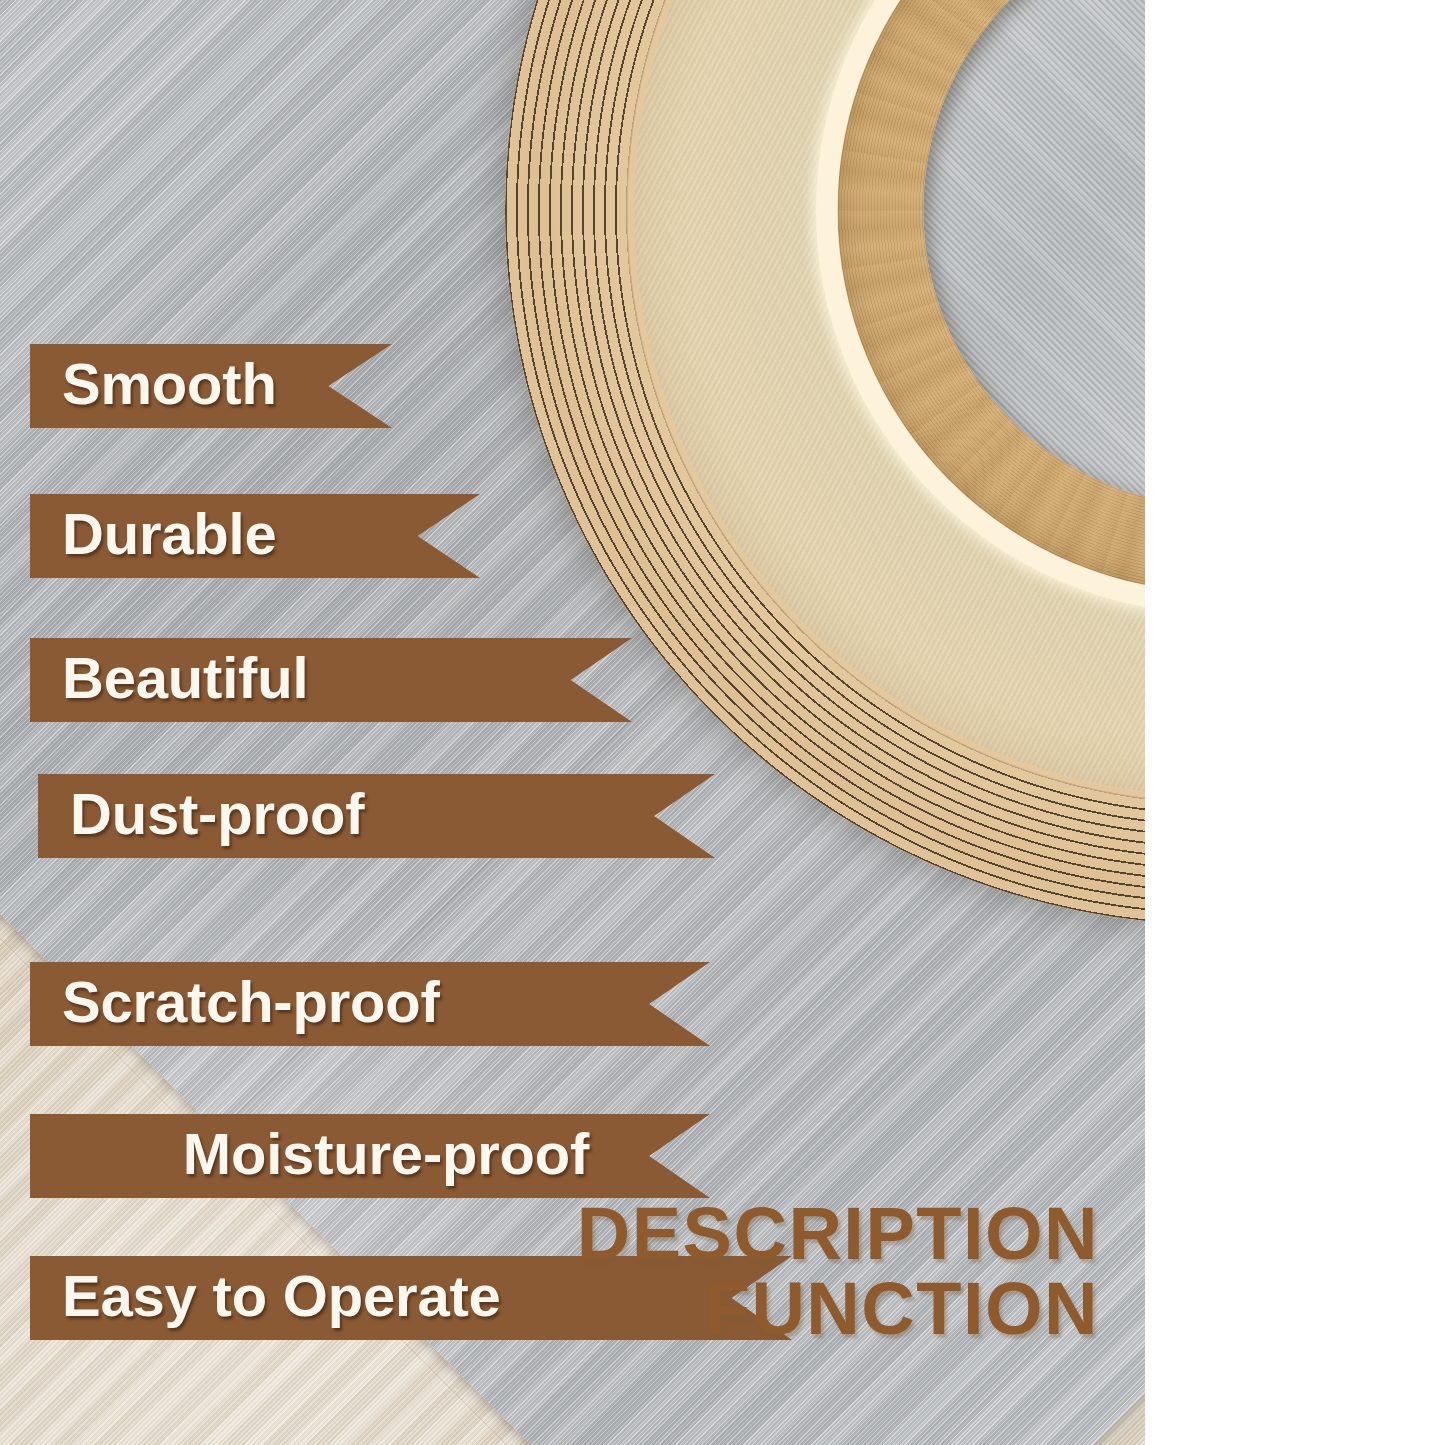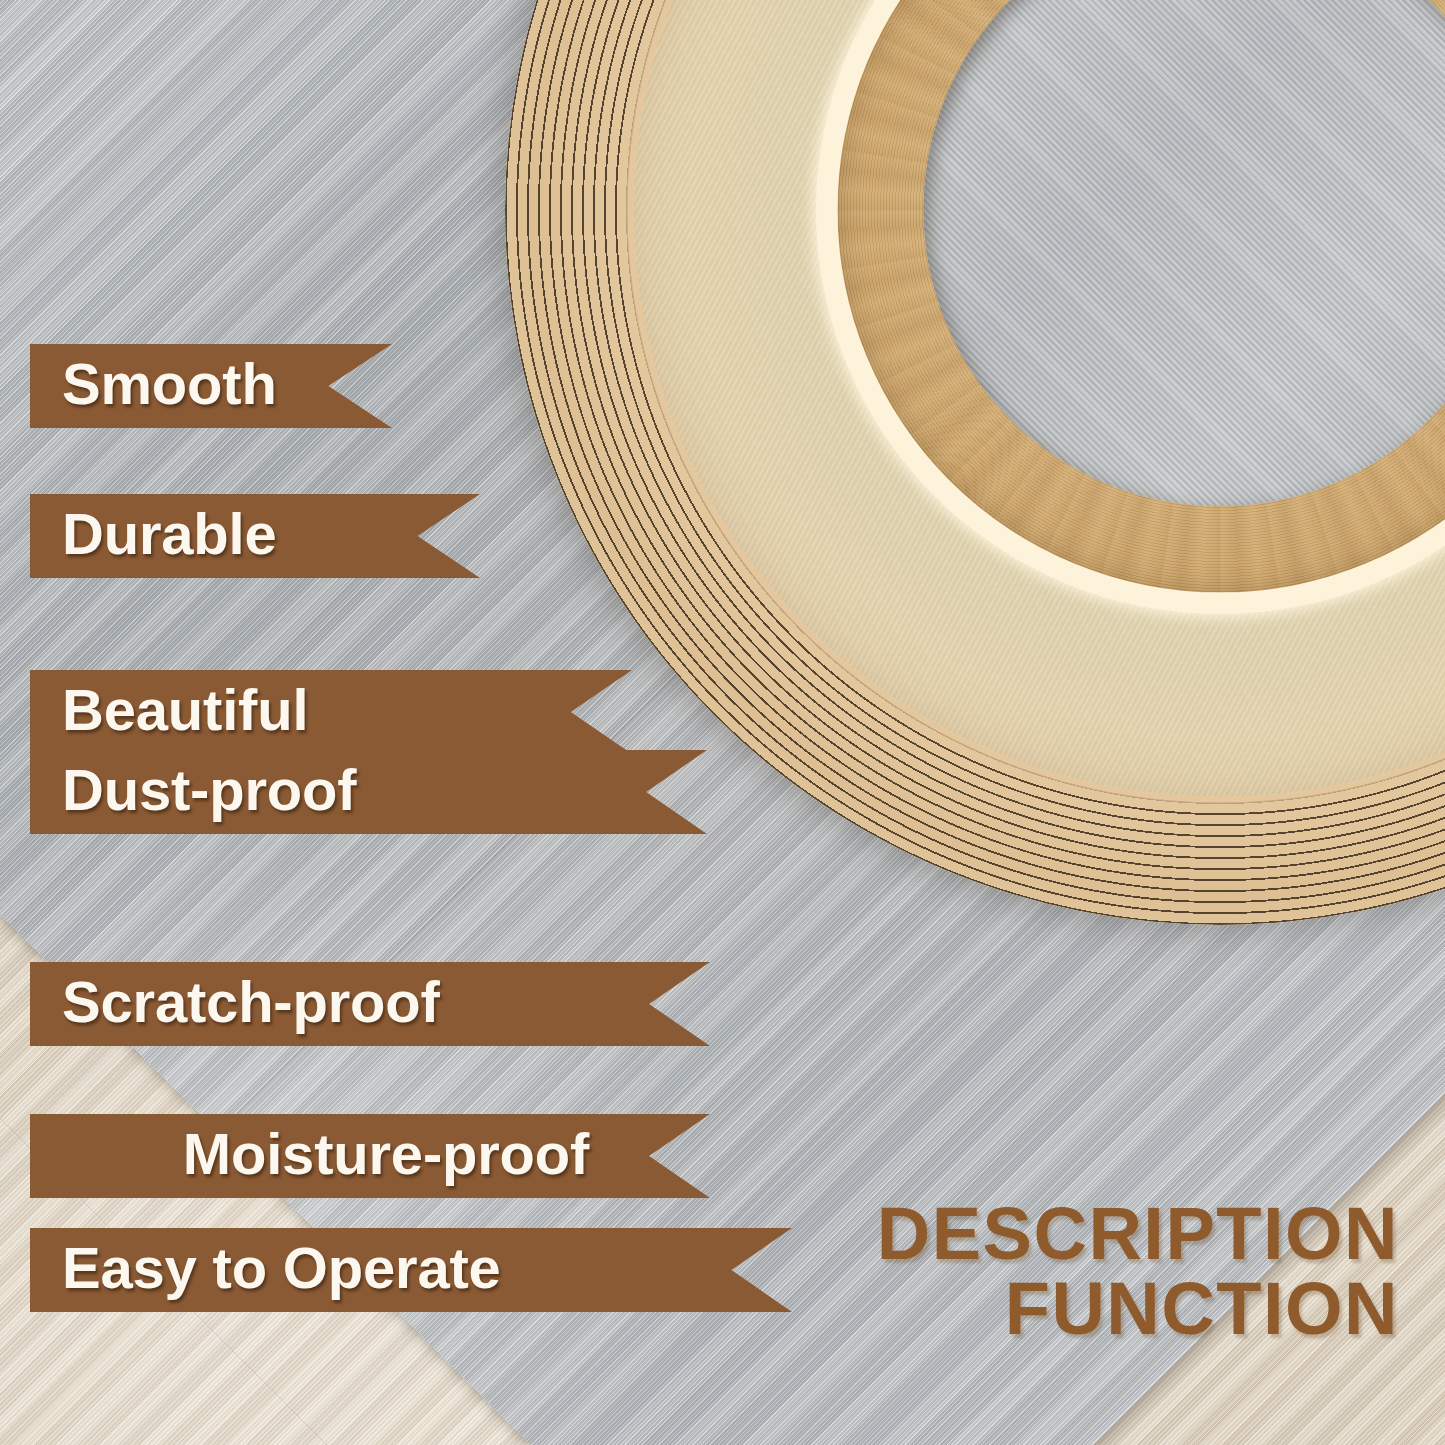--- a/index.html
+++ b/index.html
@@ -1,19 +1,19 @@
 <!DOCTYPE html>
 <html><head>
 <meta charset="utf-8">
 <title>Function Description</title>
 <style>
   html,body{margin:0;padding:0;background:#fff;}
   #stage{
     position:relative;
-    width:1445px;height:1445px;
+    width:1145px;height:1445px;
     overflow:hidden;
     font-family:"Liberation Sans", sans-serif;
     background:#cfc9c0;
   }
 
   
   .bg-layer{position:absolute;inset:0;}
 
   
   .plank-beige{
@@ -223,33 +223,33 @@
     <div class="ring core-hole"></div>
   </div>
 
   <div class="ribbons">
     <div class="ribbon" style="top: 344px; width: 330px; clip-path: polygon(0% 0%, 100% 0%, 82.424% 50%, 100% 100%, 0% 100%);">
       <span>Smooth</span>
     </div>
     <div class="ribbon" style="top: 494px; width: 418px; clip-path: polygon(0% 0%, 100% 0%, 86.124% 50%, 100% 100%, 0% 100%);">
       <span>Durable</span>
     </div>
-    <div class="ribbon" style="top: 670px; width: 570px; clip-path: polygon(0% 0%, 100% 0%, 89.825% 50%, 100% 100%, 0% 100%);">
+    <div class="ribbon" style="top: 638px; width: 570px; clip-path: polygon(0% 0%, 100% 0%, 89.825% 50%, 100% 100%, 0% 100%);">
       <span>Beautiful</span>
     </div>
-    <div class="ribbon" style="top: 750px; width: 645px; clip-path: polygon(0% 0%, 100% 0%, 91.008% 50%, 100% 100%, 0% 100%);">
+    <div class="ribbon" style="top: 774px; width: 645px; clip-path: polygon(0% 0%, 100% 0%, 91.008% 50%, 100% 100%, 0% 100%); margin-left: 8px;">
       <span>Dust-proof</span>
     </div>
     <div class="ribbon" style="top: 942px; width: 648px; clip-path: polygon(0% 0%, 100% 0%, 91.049% 50%, 100% 100%, 0% 100%); margin-top: 20px;">
       <span>Scratch-proof</span>
     </div>
     <div class="ribbon" style="top: 1114px; width: 648px; clip-path: polygon(0% 0%, 100% 0%, 91.049% 50%, 100% 100%, 0% 100%); justify-content: center;">
       <span>Moisture-proof</span>
     </div>
-    <div class="ribbon" style="top: 1228px; width: 730px; clip-path: polygon(0% 0%, 100% 0%, 92.055% 50%, 100% 100%, 0% 100%);">
+    <div class="ribbon" style="top: 1256px; width: 730px; clip-path: polygon(0% 0%, 100% 0%, 92.055% 50%, 100% 100%, 0% 100%);">
       <span>Easy to Operate</span>
     </div>
   </div>
 
   <div class="fd" style="top: 1196px;">
     <span class="fd-line">DESCRIPTION</span>
     <span class="fd-line">FUNCTION</span>
   </div>
 
 </div>

